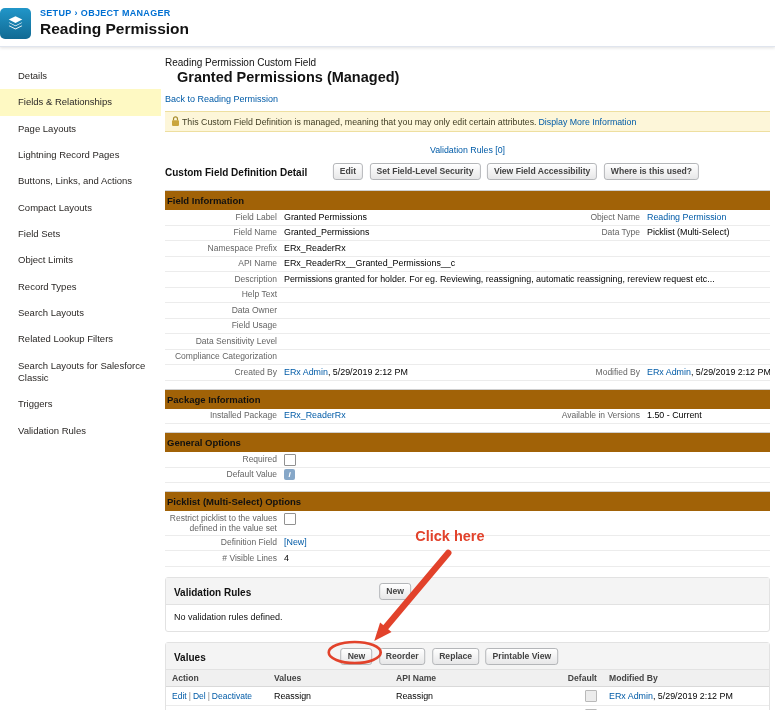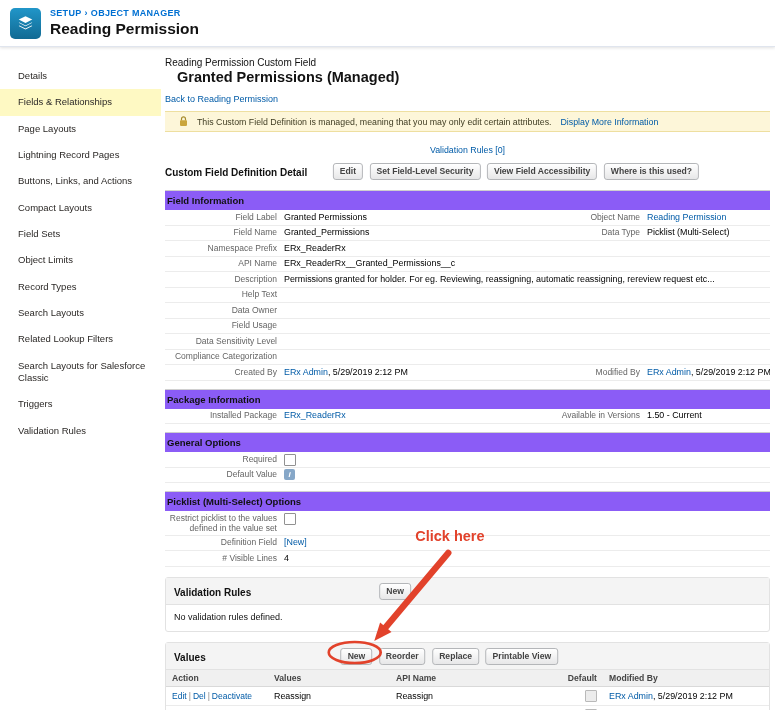--- a/index.html
+++ b/index.html
@@ -2,52 +2,52 @@
 <html><head>
 <meta charset="utf-8">
 <style>
   html,body{margin:0;padding:0}
   body{width:775px;height:710px;overflow:hidden;background:#fff;position:relative;
        font-family:"Liberation Sans",sans-serif;color:#222}
   a{color:#015ba7;text-decoration:none;cursor:pointer}
   a.ul{}
 
   
-  .topbar{height:46px;background:#fff;display:flex;align-items:center;padding-left:10px;
+  .topbar{height:46px;background:#fff;display:flex;align-items:center;
           border-bottom:1px solid #e0e5ee;box-shadow:0 1px 3px rgba(0,0,0,.12);position:relative;z-index:5}
   .logo{width:31px;height:31px;border-radius:5px;background:linear-gradient(180deg,#2196c9,#116a93);
         display:flex;align-items:center;justify-content:center;margin-right:9px;cursor:pointer;flex:0 0 31px}
   .crumb{font-size:9px;font-weight:bold;color:#0070d2;letter-spacing:.3px;line-height:1.1}
   .crumb a{color:#0070d2}
   .crumb .sep{margin:0 3px;color:#0070d2}
   .obj-title{font-size:15.5px;font-weight:bold;color:#121212;margin:1px 0 0;line-height:1.15}
 
   .layout{display:flex;align-items:flex-start}
   .sidebar{width:161px;flex:0 0 161px;padding-top:16px}
   .side-item{font-size:9.5px;color:#2b2826;padding:7px 10px 7px 18px;line-height:1.3;cursor:pointer}
   .side-item.selected{background:#fef9c3}
 
   .main{flex:1;min-width:0;padding:10px 5px 0 4px;position:relative}
   .ctx{font-size:10px;color:#111;margin-bottom:1px}
   .pg-title{font-size:14.5px;font-weight:bold;color:#121212;margin:0 12px 3px}
   .back{font-size:9px;display:inline-block;margin-bottom:7px}
   .notice{background:#fdf6d9;border-top:1px solid #eedfa0;border-bottom:1px solid #eedfa0;
-          font-size:8.8px;color:#3f3c22;padding:4px 14px;display:flex;align-items:center;gap:9px}
+          font-size:8.8px;color:#3f3c22;padding:4px 6px;display:flex;align-items:center;gap:2px}
   .vr-row{text-align:center;margin:7px 0 5px}
   .vr-row a{font-size:8.8px}
 
   .detail-head{position:relative;margin:3px 0 6px;min-height:20px}
   .sec-title{font-size:10px;font-weight:bold;color:#111}
   .detail-head .btns{position:absolute;left:58%;top:-2px;transform:translateX(-50%);white-space:nowrap}
   .btn{display:inline-block;font-size:8.6px;font-weight:bold;color:#434343;font-family:inherit;
        background:linear-gradient(#ffffff,#e7e7e8);border:1px solid #b4b6b9;border-radius:3px;
        padding:2px 6px 3px;margin:0 1px;cursor:pointer}
 
   .sec-h{border-top:1px solid #cfcfcf;font-size:9.5px;font-weight:bold;color:#111;
-         padding:4px 2px;margin-top:8px;background:#8b5cf6}
+         padding:4px 2px;margin-top:8px;background:#a16207}
   .drow{display:grid}
   .r4{grid-template-columns:119px minmax(0,1fr) 168px 123px}
   .r2{grid-template-columns:119px minmax(0,1fr)}
   .drow>div{border-bottom:1px solid #ececec;min-height:12px}
   .dlabel{font-size:8.5px;color:#646464;text-align:right;padding:1.5px 7px 1px 0;line-height:1.25}
   .dvalue{font-size:8.9px;color:#000;padding:1.5px 4px 1px 0;line-height:1.3;white-space:nowrap;overflow:hidden}
   .cb{display:inline-block;width:10px;height:10px;border:1px solid #919191;background:#fff;
       vertical-align:middle;border-radius:1px}
   .cb.dis{background:#ececec;border-color:#b9b9b9}
   .info-i{display:inline-block;width:11px;height:11px;line-height:11px;text-align:center;font-size:8px;

